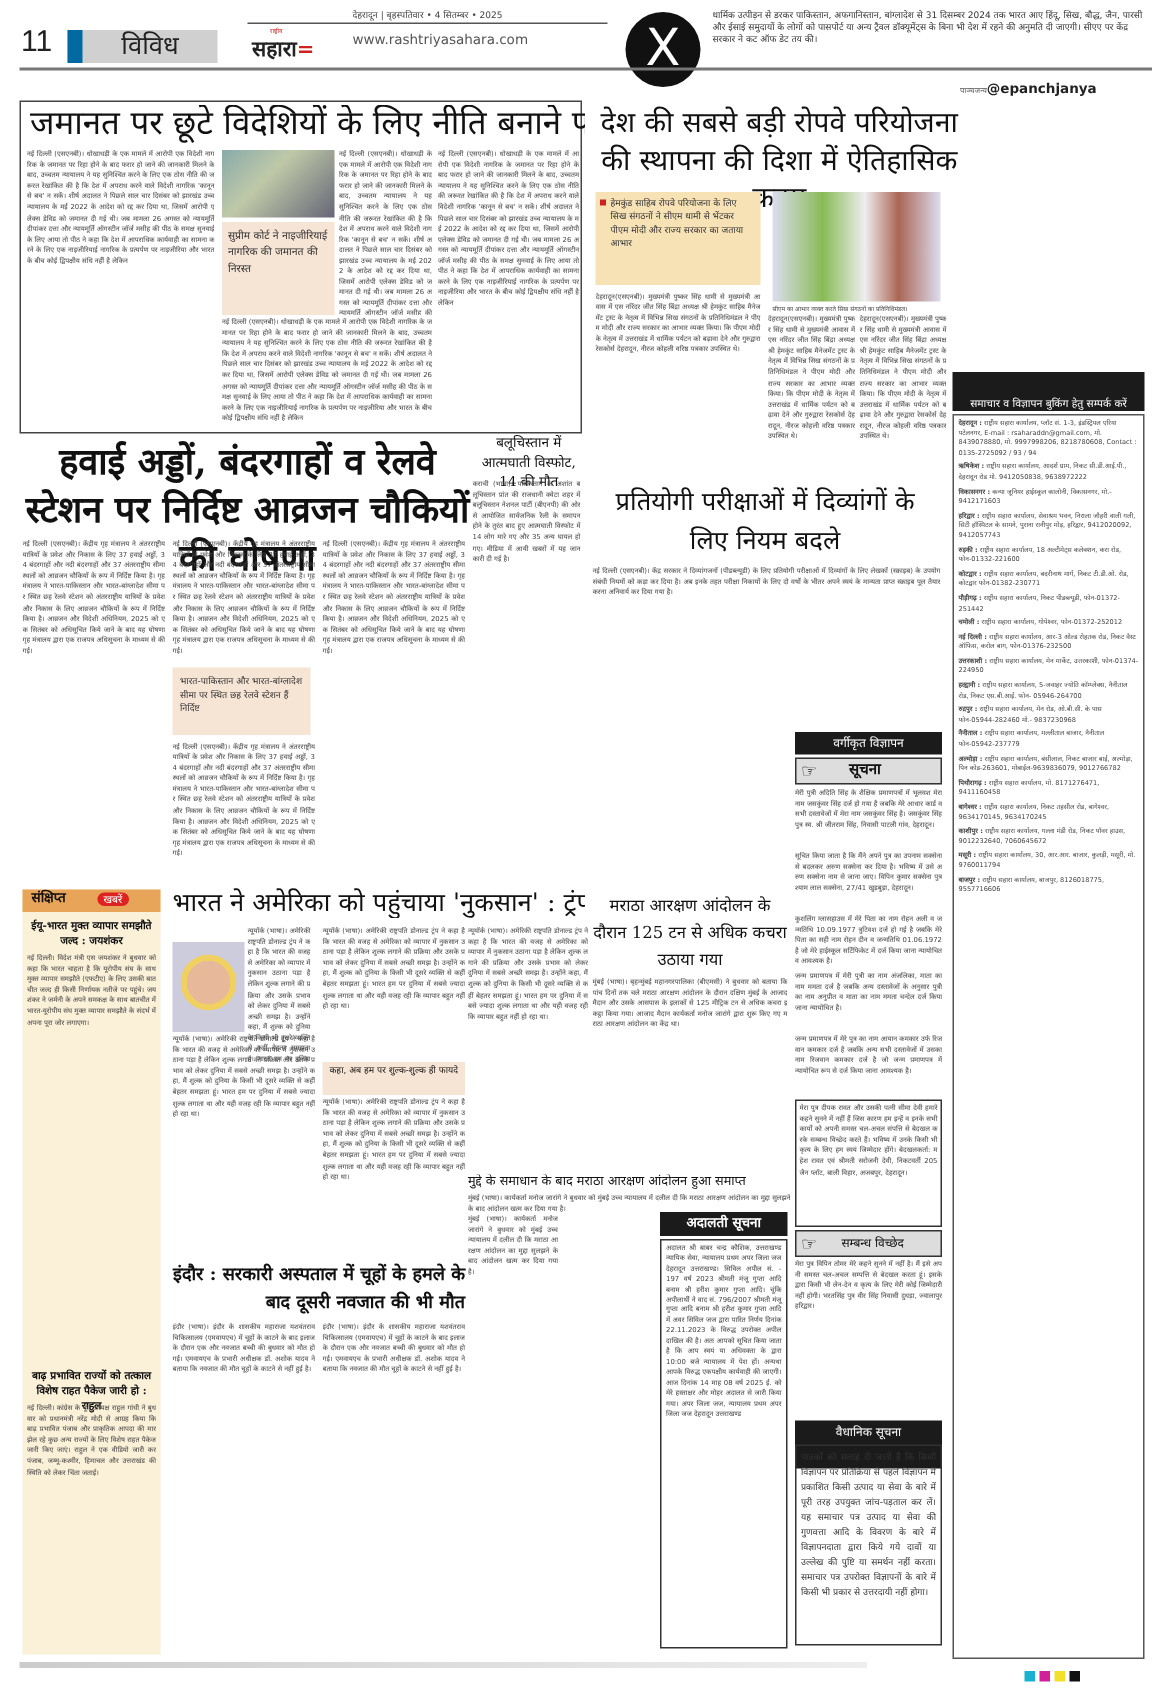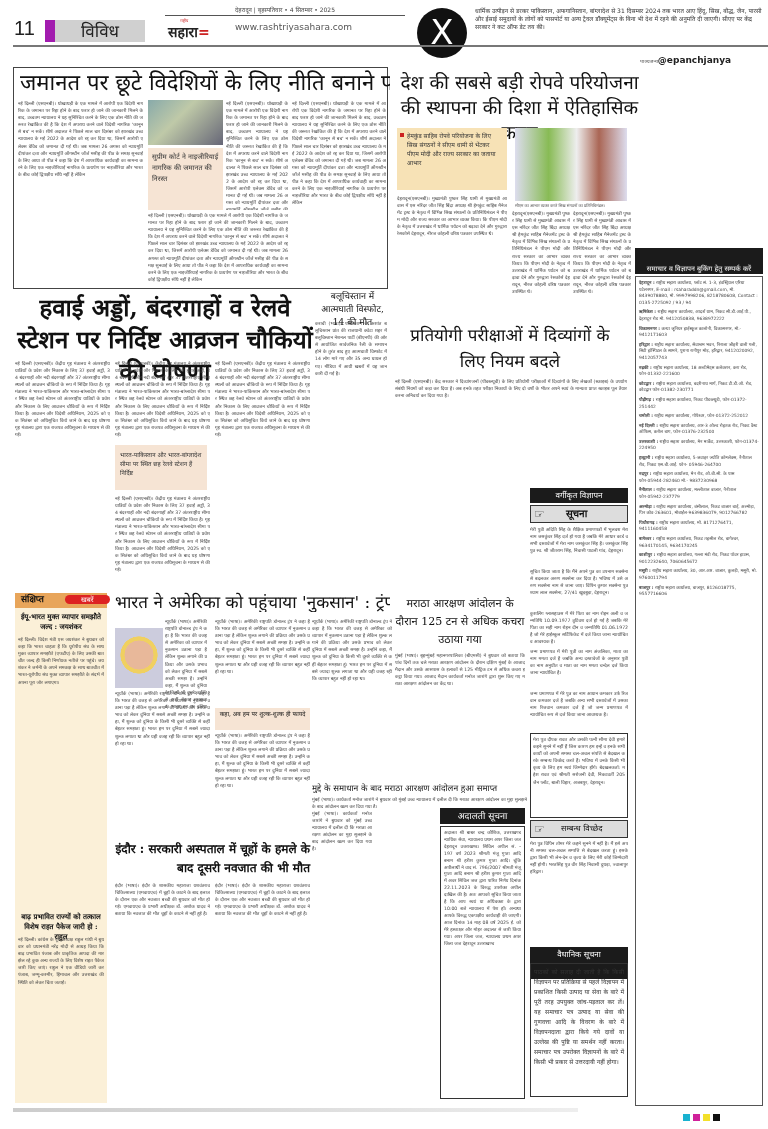--- a/index.html
+++ b/index.html
@@ -1,21 +1,21 @@
 <!DOCTYPE html>
 <html><head>
 <meta charset="utf-8">
 <style>
 *{box-sizing:border-box;margin:0;padding:0}
 body{width:768px;height:1129px;background:#fff;font-family:"DejaVu Sans",sans-serif;color:#222;position:relative;overflow:hidden}
 .abs{position:absolute}
 .txt{font-size:4.6px;line-height:7.1px;color:#444;text-align:justify;overflow:hidden;word-break:break-all}
 .hdl{font-family:"DejaVu Serif",serif;color:#111;line-height:1.2}
 .pageno{left:14px;top:17px;font-size:20px;font-weight:normal;font-family:"Liberation Sans",sans-serif}
-.sectbox{left:45px;top:20px;width:100px;height:22px;background:#d0d0d0;border-left:10px solid #a21caf}
+.sectbox{left:45px;top:20px;width:100px;height:22px;background:#d0d0d0;border-left:10px solid #0369a1}
 .sectbox span{display:block;text-align:center;font-size:17px;font-family:"DejaVu Serif",serif;line-height:22px}
 .dateline{left:170px;top:6px;width:230px;font-size:6px;color:#444;text-align:center}
 .logo{left:168px;top:20px;font-size:14px;font-weight:bold;font-family:"DejaVu Serif",serif}
 .url{left:235px;top:22px;font-size:9px;color:#555}
 .xcircle{left:417px;top:8px;width:50px;height:50px;border-radius:50%;background:#111;color:#fff;font-size:34px;text-align:center;line-height:48px;font-family:"DejaVu Sans",sans-serif}
 .xtext{left:475px;top:7px;width:290px;font-size:6px;line-height:8px;color:#333}
 .handle{left:640px;top:55px;font-size:9px;font-weight:bold;color:#222}
 .rule{background:#555;height:1px}
 .box1{left:13px;top:67px;width:375px;height:222px;border:1px solid #444}
 .photo{background:linear-gradient(135deg,#8aa 0%,#bfc9a8 40%,#667 100%)}
@@ -112,27 +112,27 @@
 <div class="abs txt" style="left:530px;top:840px;width:98px;height:50px">मेरा पुत्र विपिन तोमर मेरे कहने सुनने में नहीं है। मैं इसे अपनी समस्त चल-अचल सम्पत्ति से बेदखल करता हूं। इसके द्वारा किसी भी लेन-देन व कृत्य के लिए मेरी कोई जिम्मेदारी नहीं होगी। भरतसिंह पुत्र वीर सिंह निवासी दुधड़ा, ज्वालापुर हरिद्वार।</div>
 <div class="abs darkbar" style="left:530px;top:947px;width:98px;height:32px;font-size:8px;line-height:15px">वैधानिक सूचना</div>
 <div class="abs" style="left:530px;top:963px;width:98px;height:134px;border:1px solid #333;padding:3px;font-size:6px;line-height:10px;color:#333;text-align:justify;overflow:hidden">पाठकों को सलाह दी जाती है कि किसी विज्ञापन पर प्रतिक्रिया से पहले विज्ञापन में प्रकाशित किसी उत्पाद या सेवा के बारे में पूरी तरह उपयुक्त जांच-पड़ताल कर लें। यह समाचार पत्र उत्पाद या सेवा की गुणवत्ता आदि के विवरण के बारे में विज्ञापनदाता द्वारा किये गये दावों या उल्लेख की पुष्टि या समर्थन नहीं करता। समाचार पत्र उपरोक्त विज्ञापनों के बारे में किसी भी प्रकार से उत्तरदायी नहीं होगा।</div>
 
 <div class="abs hdl" style="left:395px;top:595px;width:130px;font-size:11px;line-height:18px;text-align:center">मराठा आरक्षण आंदोलन के दौरान 125 टन से अधिक कचरा उठाया गया</div>
 <div class="abs txt" style="left:395px;top:652px;width:130px;height:125px">मुंबई (भाषा)। बृहन्मुंबई महानगरपालिका (बीएमसी) ने बुधवार को बताया कि पांच दिनों तक चले मराठा आरक्षण आंदोलन के दौरान दक्षिण मुंबई के आजाद मैदान और उसके आसपास के इलाकों से 125 मीट्रिक टन से अधिक कचरा इकट्ठा किया गया। आजाद मैदान कार्यकर्ता मनोज जारांगे द्वारा शुरू किए गए मराठा आरक्षण आंदोलन का केंद्र था।</div>
 <div class="abs hdl" style="left:312px;top:783px;width:215px;font-size:8.5px;white-space:nowrap;overflow:hidden">मुद्दे के समाधान के बाद मराठा आरक्षण आंदोलन हुआ समाप्त</div>
 <div class="abs txt" style="left:312px;top:796px;width:215px;height:12px">मुंबई (भाषा)। कार्यकर्ता मनोज जारांगे ने बुधवार को मुंबई उच्च न्यायालय में दलील दी कि मराठा आरक्षण आंदोलन का मुद्दा सुलझने के बाद आंदोलन खत्म कर दिया गया है।</div>
 <div class="abs txt" style="left:312px;top:810px;width:60px;height:290px">मुंबई (भाषा)। कार्यकर्ता मनोज जारांगे ने बुधवार को मुंबई उच्च न्यायालय में दलील दी कि मराठा आरक्षण आंदोलन का मुद्दा सुलझने के बाद आंदोलन खत्म कर दिया गया है।</div>
 
-<div class="abs darkbar" style="left:440px;top:808px;width:85px;height:16px;font-size:9px;line-height:16px;font-weight:normal">अदालती सूचना</div>
+<div class="abs darkbar" style="left:440px;top:808px;width:85px;height:16px;font-size:9px;line-height:16px;font-weight:bold">अदालती सूचना</div>
 <div class="abs" style="left:440px;top:826px;width:85px;height:273px;border:1px solid #333;padding:3px;font-size:4.6px;line-height:6.9px;color:#444;text-align:justify;overflow:hidden">अदालत श्री बाबर चन्द्र कौशिक, उत्तराखण्ड न्यायिक सेवा, न्यायालय प्रथम अपर जिला जज देहरादून उत्तराखण्ड। सिविल अपील सं. - 197 वर्ष 2023 श्रीमती मंजू गुप्ता आदि बनाम श्री हरीश कुमार गुप्ता आदि। चूंकि अपीलार्थी ने वाद सं. 796/2007 श्रीमती मंजू गुप्ता आदि बनाम श्री हरीश कुमार गुप्ता आदि में अवर सिविल जज द्वारा पारित निर्णय दिनांक 22.11.2023 के विरुद्ध उपरोक्त अपील दाखिल की है। अतः आपको सूचित किया जाता है कि आप स्वयं या अधिवक्ता के द्वारा 10:00 बजे न्यायालय में पेश हों। अन्यथा आपके विरुद्ध एकपक्षीय कार्यवाही की जाएगी। आज दिनांक 14 माह 08 वर्ष 2025 ई. को मेरे हस्ताक्षर और मोहर अदालत से जारी किया गया। अपर जिला जज, न्यायालय प्रथम अपर जिला जज देहरादून उत्तराखण्ड</div>
 
 <div class="abs" style="left:15px;top:593px;width:92px;height:510px;background:#fbf0d8"></div>
 <div class="abs" style="left:15px;top:593px;width:92px;height:15px;background:#e8a55a">
   <span class="hdl" style="position:absolute;left:6px;top:1px;font-size:9px;font-weight:bold">संक्षिप्त</span>
-  <span style="position:absolute;left:50px;top:2px;background:#d22;color:#fff;border-radius:6px;padding:0 16px;font-size:7px">खबरें</span>
+  <span style="position:absolute;left:50px;top:2px;background:#d22;color:#fff;border-radius:6px;padding:0 4px;font-size:7px">खबरें</span>
 </div>
 <div class="abs hdl" style="left:18px;top:612px;width:86px;font-size:7px;line-height:10px;text-align:center;font-weight:bold">ईयू-भारत मुक्त व्यापार समझौते जल्द : जयशंकर</div>
 <div class="abs txt" style="left:18px;top:636px;width:86px;height:275px">नई दिल्ली। विदेश मंत्री एस जयशंकर ने बुधवार को कहा कि भारत चाहता है कि यूरोपीय संघ के साथ मुक्त व्यापार समझौते (एफटीए) के लिए उसकी बातचीत जल्द ही किसी निर्णायक नतीजे पर पहुंचे। जयशंकर ने जर्मनी के अपने समकक्ष के साथ बातचीत में भारत-यूरोपीय संघ मुक्त व्यापार समझौते के संदर्भ में अपना पूरा जोर लगाएगा।</div>
 <div class="abs hdl" style="left:18px;top:912px;width:86px;font-size:7px;line-height:10px;text-align:center;font-weight:bold">बाढ़ प्रभावित राज्यों को तत्काल विशेष राहत पैकेज जारी हो : राहुल</div>
 <div class="abs txt" style="left:18px;top:936px;width:86px;height:165px">नई दिल्ली। कांग्रेस के पूर्व अध्यक्ष राहुल गांधी ने बुधवार को प्रधानमंत्री नरेंद्र मोदी से आग्रह किया कि बाढ़ प्रभावित पंजाब और प्राकृतिक आपदा की मार झेल रहे कुछ अन्य राज्यों के लिए विशेष राहत पैकेज जारी किए जाएं। राहुल ने एक वीडियो जारी कर पंजाब, जम्मू-कश्मीर, हिमाचल और उत्तराखंड की स्थिति को लेकर चिंता जताई।</div>
 
 <div class="abs hdl" style="left:115px;top:592px;width:275px;font-size:17px;white-space:nowrap;overflow:hidden">भारत ने अमेरिका को पहुंचाया 'नुकसान' : ट्रंप</div>
 <div class="abs photo" style="left:115px;top:628px;width:48px;height:60px;background:radial-gradient(circle at 50% 45%,#e8b89a 0 35%,#f0d060 36% 45%,#ccd 46%)"></div>
 <div class="abs txt" style="left:165px;top:618px;width:42px;height:90px">न्यूयॉर्क (भाषा)। अमेरिकी राष्ट्रपति डोनाल्ड ट्रंप ने कहा है कि भारत की वजह से अमेरिका को व्यापार में नुकसान उठाना पड़ा है लेकिन शुल्क लगाने की प्रक्रिया और उसके प्रभाव को लेकर दुनिया में सबसे अच्छी समझ है। उन्होंने कहा, मैं शुल्क को दुनिया के किसी भी दूसरे व्यक्ति से कहीं बेहतर समझता हूं। भारत हम पर दुनिया में सबसे ज्यादा शुल्क लगाता था और यही वजह रही कि व्यापार बहुत नहीं हो रहा था।</div>
 <div class="abs txt" style="left:115px;top:690px;width:95px;height:145px">न्यूयॉर्क (भाषा)। अमेरिकी राष्ट्रपति डोनाल्ड ट्रंप ने कहा है कि भारत की वजह से अमेरिका को व्यापार में नुकसान उठाना पड़ा है लेकिन शुल्क लगाने की प्रक्रिया और उसके प्रभाव को लेकर दुनिया में सबसे अच्छी समझ है। उन्होंने कहा, मैं शुल्क को दुनिया के किसी भी दूसरे व्यक्ति से कहीं बेहतर समझता हूं। भारत हम पर दुनिया में सबसे ज्यादा शुल्क लगाता था और यही वजह रही कि व्यापार बहुत नहीं हो रहा था।</div>

